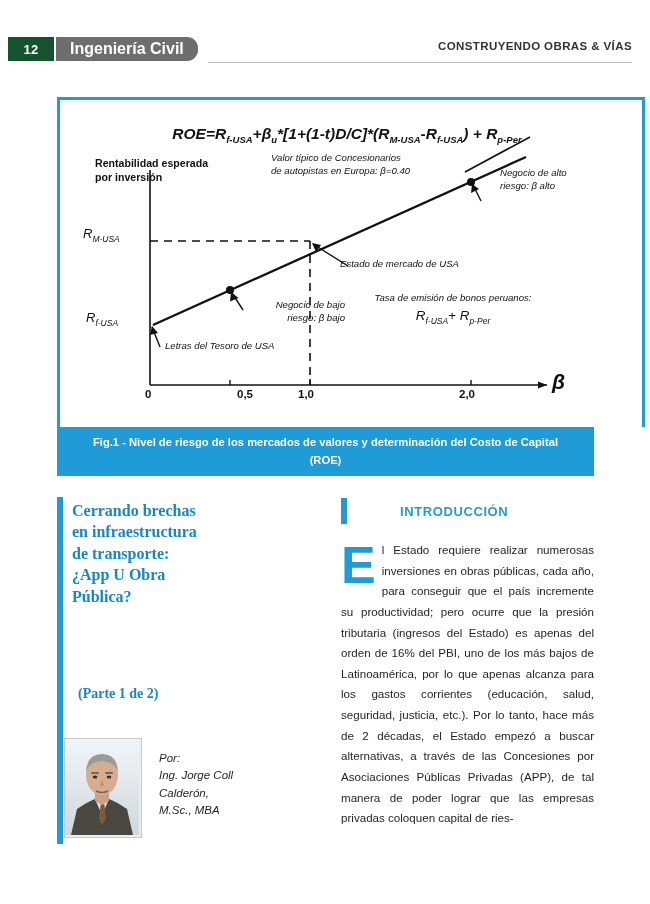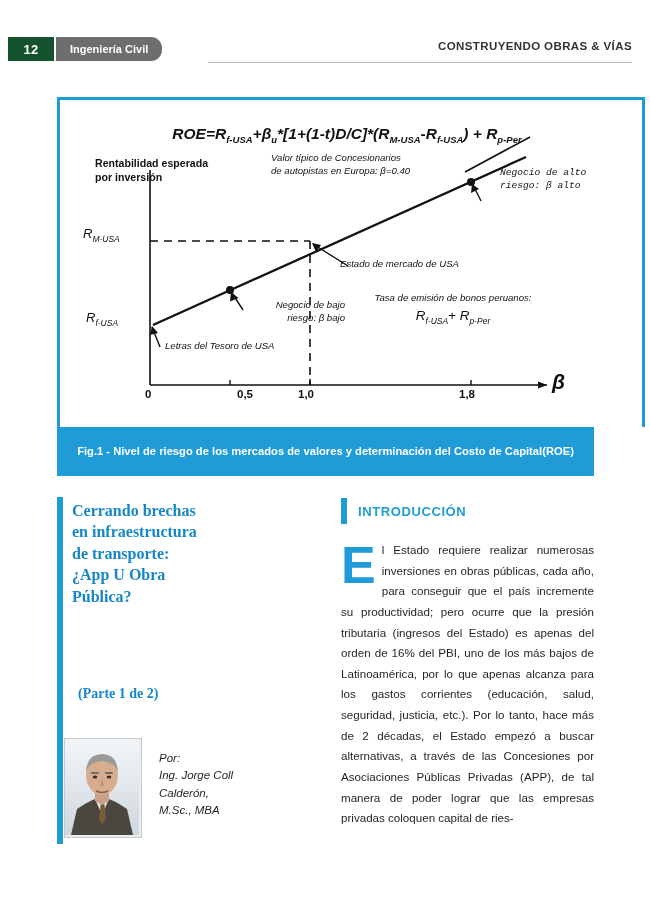--- a/index.html
+++ b/index.html
@@ -17,21 +17,21 @@
   .page-num{
     position:absolute;left:8px;top:37px;width:46px;height:24px;
     background:#14532d;color:#ffffff;
     font-size:13px;font-weight:bold;
     display:flex;align-items:center;justify-content:center;
     letter-spacing:.3px;
   }
   .section-tag{
     position:absolute;left:56px;top:37px;height:24px;
     background:#6E6E6E;color:#ffffff;
-    font-size:11px;font-weight:bold;
+    font-size:16px;font-weight:bold;
     display:flex;align-items:center;
     padding:0 14px 0 14px;
     border-top-right-radius:11px;border-bottom-right-radius:11px;
   }
   .masthead{
     position:absolute;right:18px;top:40px;
     font-size:11.5px;font-weight:600;color:#333333;
     letter-spacing:.4px;
   }
   .header-rule{
@@ -41,21 +41,21 @@
   
   .figure-box{
     position:absolute;left:57px;top:97px;width:588px;height:330px;
     border:3px solid #1F9CD8;border-bottom:none;
     background:#ffffff;box-sizing:border-box;
   }
   .fig-caption{
     position:absolute;left:57px;top:427px;width:537px;height:49px;
     background:#1F9CD8;color:#ffffff;
     font-size:11.2px;font-weight:bold;
-    display:flex;flex-direction:row;align-items:center;justify-content:center;
+    display:flex;flex-direction:column;align-items:center;justify-content:center;
     text-align:center;line-height:1.55;
     box-sizing:border-box;padding:0 10px;
   }
   .fig-caption span{display:block;}
   
   .chart-svg{position:absolute;left:0;top:0;}
   .fml{
     position:absolute;left:52px;top:25px;width:470px;
     text-align:center;
     font-family:"Liberation Sans", sans-serif;
@@ -70,21 +70,21 @@
   .lbl-axis-title{
     left:35px;top:56px;width:180px;
     font-size:10.6px;font-weight:bold;line-height:1.35;
   }
   .lbl-europa{
     left:211px;top:52px;width:190px;
     font-size:9.6px;font-style:italic;line-height:1.35;
   }
   .lbl-alto{
     left:440px;top:67px;width:110px;
-    font-size:9.6px;font-style:italic;line-height:1.35;font-family:Liberation Mono, monospace;
+    font-size:9.6px;font-style:italic;line-height:1.35;
   }
   .lbl-cartera{
     left:280px;top:158px;
     font-size:9.6px;font-style:italic;white-space:nowrap;
   }
   .lbl-bajo{
     left:155px;top:199px;width:130px;
     font-size:9.6px;font-style:italic;line-height:1.35;text-align:right;
   }
   .lbl-letras{
@@ -131,21 +131,21 @@
   .author-photo{
     position:absolute;left:0;top:0;width:76px;height:98px;
     border:1px solid #c9c9c9;background:#e9eef3;overflow:hidden;
   }
   .author-text{
     position:absolute;left:95px;top:12px;
     font-size:11.5px;line-height:1.52;color:#231f20;
   }
   .intro-head{
     position:absolute;left:341px;top:498px;height:26px;
-    display:flex;align-items:center;
+    display:flex;align-items:center;gap:42px;
   }
   .intro-bar{
     width:6px;height:26px;background:#1F9CD8;margin-right:11px;
   }
   .intro-label{
     font-size:13px;font-weight:bold;color:#1F9CD8;letter-spacing:.6px;
   }
   .body-col{
     position:absolute;left:341px;top:540px;width:253px;
     font-size:11.6px;line-height:1.78;color:#231f20;
@@ -238,21 +238,21 @@
     <span>Tasa de emisión de bonos peruanos:</span><br>
     <span class="bformula">R<sub>f-USA</sub>+ R<sub>p-Per</sub></span>
   </div>
 
   <div class="lbl ylab ylab-m">R<sub>M-USA</sub></div>
   <div class="lbl ylab ylab-f">R<sub>f-USA</sub></div>
 
   <div class="xtick" style="left:85px;top:288px;">0</div>
   <div class="xtick" style="left:158px;top:288px;padding-left:19px;">0,5</div>
   <div class="xtick" style="left:238px;top:288px;">1,0</div>
-  <div class="xtick" style="left:399px;top:288px;">1,8</div>
+  <div class="xtick" style="left:399px;top:288px;">2,0</div>
 
   <div class="beta-axis">β</div>
 </div>
 
 <div class="fig-caption">
   <span>Fig.1 - Nivel de riesgo de los mercados de valores y determinación del Costo de Capital</span>
   <span>(ROE)</span>
 </div>
 
 <div class="left-bar"></div>

